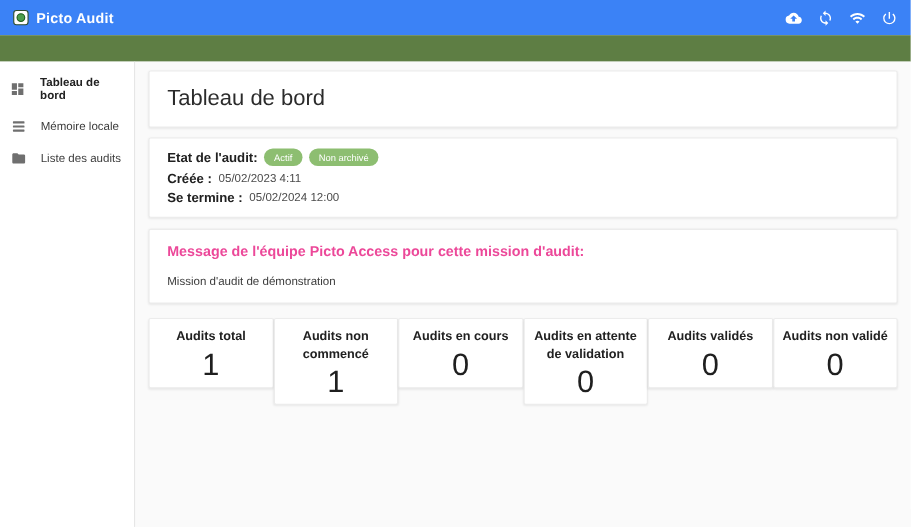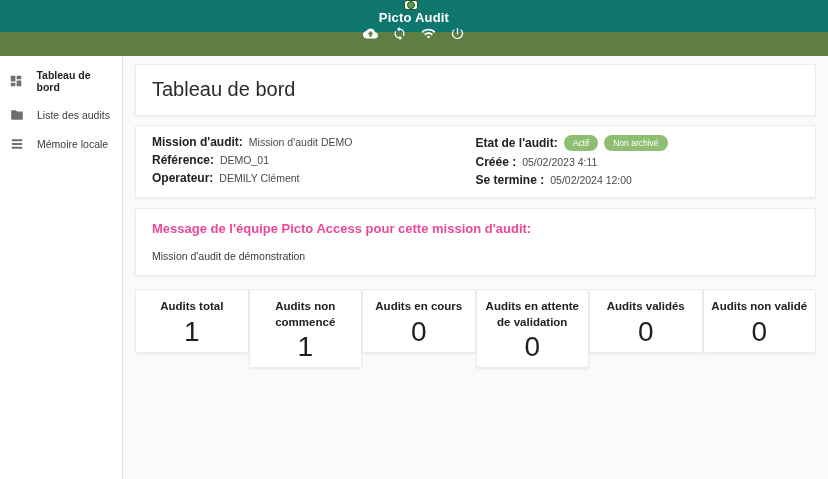--- a/index.html
+++ b/index.html
@@ -5,25 +5,24 @@
   * { margin: 0; padding: 0; box-sizing: border-box; }
   html, body { width: 828px; height: 479px; overflow: hidden; }
   body {
     font-family: "Liberation Sans", sans-serif;
     background: #ffffff;
     color: #212121;
   }
   
   .topbar {
     height: 32px;
-    background: #0f766e;
+    background: #3b82f6;
     display: flex;
     align-items: center;
     padding: 0 12px;
-    flex-direction: column;
   }
   .logo {
     width: 14px; height: 14px;
     background: #ffffff;
     border: 1px solid #2e4d2e;
     border-radius: 3px;
     display: flex; align-items: center; justify-content: center;
     margin-right: 7px;
   }
   .logo-dot {
@@ -177,58 +176,44 @@
       <span class="s-icon">
         <svg viewBox="0 0 24 24">
             <path d="M3 13h8V3H3v10zm0 8h8v-6H3v6zm10 0h8V11h-8v10zm0-18v6h8V3h-8z"></path>
           </svg>
       </span>
       <span class="side-label">Tableau de bord</span>
     </div>
     <div class="side-item">
       <span class="s-icon">
         <svg viewBox="0 0 24 24">
-            <path d="M10 4H4c-1.1 0-1.99.9-1.99 2L2 18c0 1.1.9 2 2 2h16c1.1 0 2-.9 2-2V8c0-1.1-.9-2-2-2h-8l-2-2z"></path>
-          </svg>
-      </span>
-      <span class="side-label">Liste des audits</span>
-    </div>
-    <div class="side-item">
-      <span class="s-icon">
-        <svg viewBox="0 0 24 24">
             <rect x="3" y="4" width="18" height="3.4" rx="0.8"></rect>
             <rect x="3" y="10.3" width="18" height="3.4" rx="0.8"></rect>
             <rect x="3" y="16.6" width="18" height="3.4" rx="0.8"></rect>
           </svg>
       </span>
       <span class="side-label">Mémoire locale</span>
     </div>
+    <div class="side-item">
+      <span class="s-icon">
+        <svg viewBox="0 0 24 24">
+            <path d="M10 4H4c-1.1 0-1.99.9-1.99 2L2 18c0 1.1.9 2 2 2h16c1.1 0 2-.9 2-2V8c0-1.1-.9-2-2-2h-8l-2-2z"></path>
+          </svg>
+      </span>
+      <span class="side-label">Liste des audits</span>
+    </div>
   </div>
 
   <div class="content">
 
     <div class="card title-card">
       <div class="page-title">Tableau de bord</div>
     </div>
 
     <div class="card mission-card">
-      <div class="mission-col">
-        <div class="info-row">
-          <span class="info-label">Mission d'audit:</span>
-          <span class="info-value">Mission d'audit DEMO</span>
-        </div>
-        <div class="info-row">
-          <span class="info-label">Référence:</span>
-          <span class="info-value">DEMO_01</span>
-        </div>
-        <div class="info-row">
-          <span class="info-label">Operateur:</span>
-          <span class="info-value">DEMILY Clément</span>
-        </div>
-      </div>
       <div class="mission-col">
         <div class="info-row">
           <span class="info-label">Etat de l'audit:</span>
           <span class="badges">
             <span class="badge">Actif</span>
             <span class="badge">Non archivé</span>
           </span>
         </div>
         <div class="info-row">
           <span class="info-label">Créée :</span>

